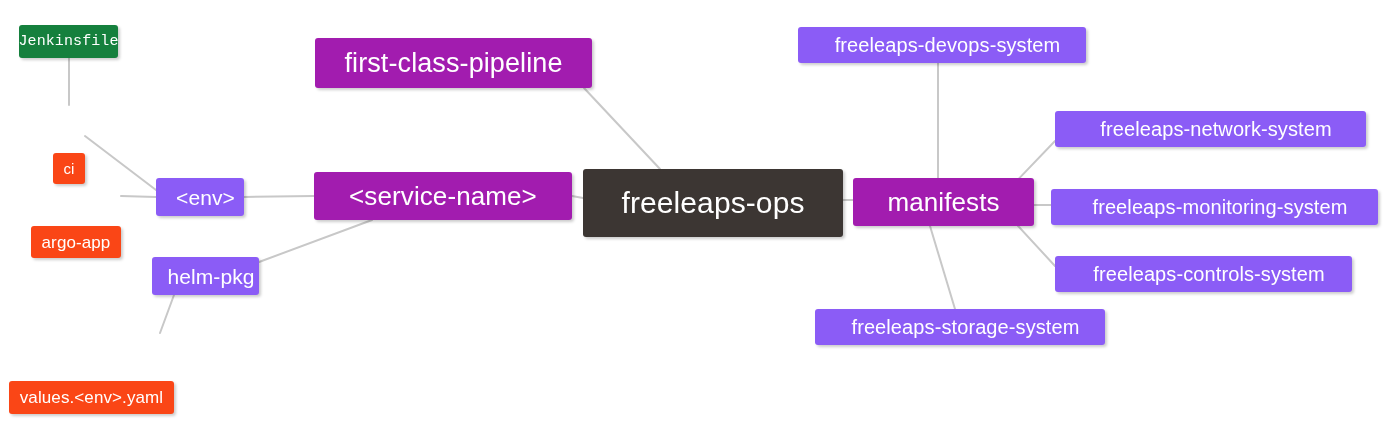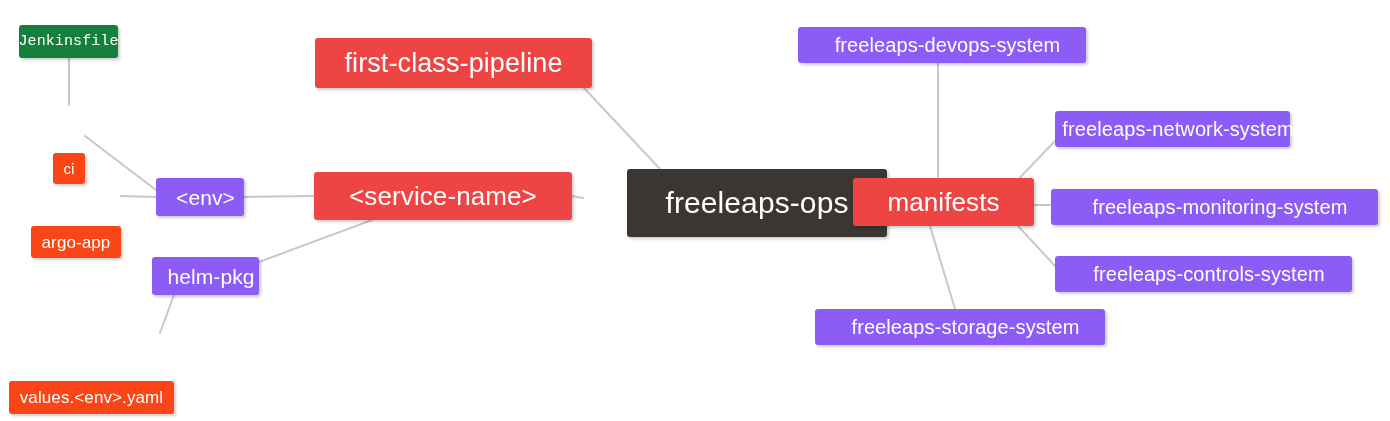--- a/index.html
+++ b/index.html
@@ -33,21 +33,21 @@
     justify-content: center;
     color: #ffffff;
     border-radius: 3px;
     white-space: nowrap;
     box-shadow: 2px 2px 3px rgba(0,0,0,0.20);
     letter-spacing: 0.1px;
     line-height: 1;
     user-select: none;
   }
   .mm-node.root      { background: #3C3633; }
-  .mm-node.blue      { background: #ef4444; }
+  .mm-node.blue      { background: #a21caf; }
   .mm-node.green     { background: #8b5cf6; padding-left: 11px; }
   .mm-node.orange    { background: #15803d; font-family: Liberation Mono, monospace; }
   .mm-node.red       { background: #FA4616; margin-top: 48px; }
 </style>
 </head>
 <body>
 
 <div id="mindmap-canvas">
   <svg id="edge-layer" viewBox="0 0 1390 421" width="1390" height="421">
       <line x1="69" y1="58" x2="69" y2="105" stroke="#c8c8c8" stroke-width="2" stroke-linecap="round"></line>
@@ -59,29 +59,29 @@
       <line x1="572" y1="196" x2="583" y2="198" stroke="#c8c8c8" stroke-width="2" stroke-linecap="round"></line>
       <line x1="584" y1="88" x2="660" y2="169" stroke="#c8c8c8" stroke-width="2" stroke-linecap="round"></line>
       <line x1="843" y1="200" x2="853" y2="200" stroke="#c8c8c8" stroke-width="2" stroke-linecap="round"></line>
       <line x1="938" y1="178" x2="938" y2="63" stroke="#c8c8c8" stroke-width="2" stroke-linecap="round"></line>
       <line x1="1008" y1="190" x2="1055" y2="141" stroke="#c8c8c8" stroke-width="2" stroke-linecap="round"></line>
       <line x1="1008" y1="205" x2="1051" y2="205" stroke="#c8c8c8" stroke-width="2" stroke-linecap="round"></line>
       <line x1="1008" y1="215" x2="1055" y2="266" stroke="#c8c8c8" stroke-width="2" stroke-linecap="round"></line>
       <line x1="930" y1="226" x2="955" y2="309" stroke="#c8c8c8" stroke-width="2" stroke-linecap="round"></line>
     </svg>
   <div id="node-layer">
-      <div class="mm-node root" style="left: 583px; top: 169px; width: 260px; height: 68px; font-size: 30px; margin-left: 44px;">freeleaps-ops</div>
+      <div class="mm-node root" style="left: 583px; top: 169px; width: 260px; height: 68px; font-size: 30px;">freeleaps-ops</div>
       <div class="mm-node blue" style="left: 314px; top: 172px; width: 258px; height: 48px; font-size: 26px;">&lt;service-name&gt;</div>
       <div class="mm-node blue" style="left: 315px; top: 38px; width: 277px; height: 50px; font-size: 27px;">first-class-pipeline</div>
       <div class="mm-node blue" style="left: 853px; top: 178px; width: 181px; height: 48px; font-size: 26px;">manifests</div>
       <div class="mm-node green" style="left: 156px; top: 178px; width: 88px; height: 38px; font-size: 21px;">&lt;env&gt;</div>
       <div class="mm-node green" style="left: 152px; top: 257px; width: 107px; height: 38px; font-size: 21px;">helm-pkg</div>
       <div class="mm-node red" style="left: 53px; top: 105px; width: 32px; height: 31px; font-size: 15px;">ci</div>
       <div class="mm-node red" style="left: 31px; top: 178px; width: 90px; height: 32px; font-size: 17px;">argo-app</div>
       <div class="mm-node orange" style="left: 19px; top: 25px; width: 99px; height: 33px; font-size: 15px;">Jenkinsfile</div>
       <div class="mm-node red" style="left: 9px; top: 333px; width: 165px; height: 33px; font-size: 17px;">values.&lt;env&gt;.yaml</div>
       <div class="mm-node green" style="left: 798px; top: 27px; width: 288px; height: 36px; font-size: 20px;">freeleaps-devops-system</div>
-      <div class="mm-node green" style="left: 1055px; top: 111px; width: 235px; height: 36px; font-size: 20px;">freeleaps-network-system</div>
+      <div class="mm-node green" style="left: 1055px; top: 111px; width: 311px; height: 36px; font-size: 20px;">freeleaps-network-system</div>
       <div class="mm-node green" style="left: 1051px; top: 189px; width: 327px; height: 36px; font-size: 20px;">freeleaps-monitoring-system</div>
       <div class="mm-node green" style="left: 1055px; top: 256px; width: 297px; height: 36px; font-size: 20px;">freeleaps-controls-system</div>
       <div class="mm-node green" style="left: 815px; top: 309px; width: 290px; height: 36px; font-size: 20px;">freeleaps-storage-system</div>
     </div>
 </div>
 
 </body></html>

